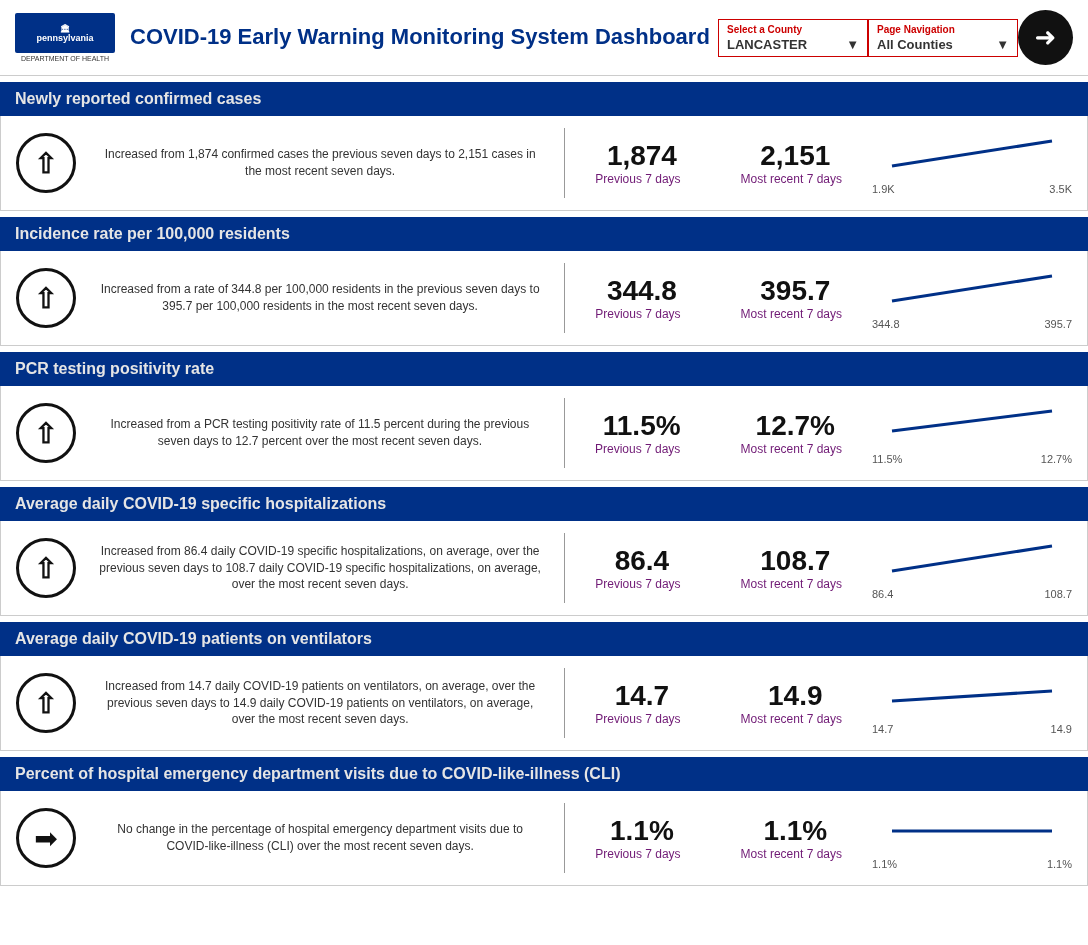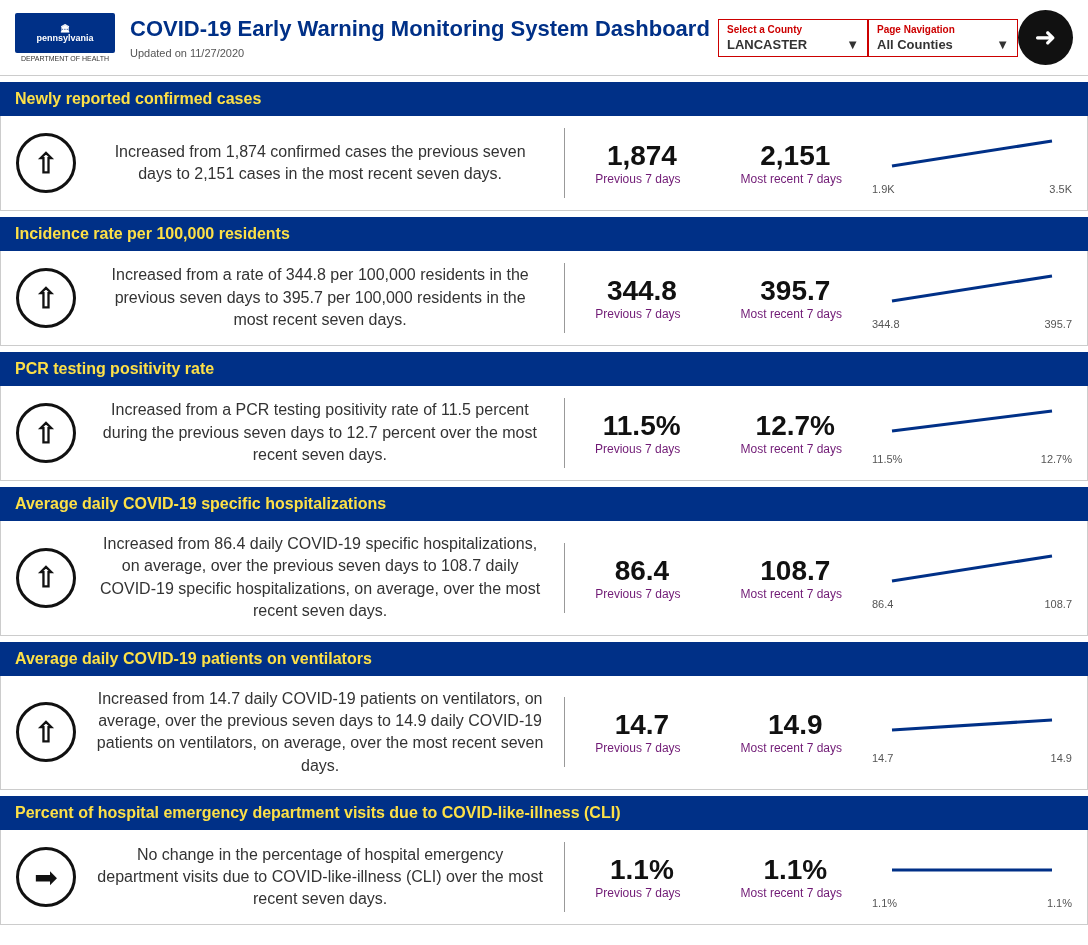--- a/index.html
+++ b/index.html
@@ -94,21 +94,21 @@
     .nav-arrow-inner {
       color: white;
       font-size: 26px;
     }
 
     .section {
       margin-bottom: 0;
     }
     .section-header {
       background: #003087;
-      color: #fde047;
+      color: #e5e5e5;
       font-size: 16px;
       font-weight: bold;
       padding: 8px 15px;
       margin-top: 6px;
     }
     .section-body {
       display: flex;
       align-items: center;
       padding: 12px 15px;
       border: 1px solid #ccc;
@@ -135,21 +135,21 @@
       border: 3px solid #111;
       display: flex;
       align-items: center;
       justify-content: center;
       flex-shrink: 0;
       font-size: 28px;
       color: #111;
     }
     .description {
       flex: 1;
-      font-size: 16px;
+      font-size: 12px;
       color: #333;
       padding: 0 20px;
       text-align: center;
       line-height: 1.4;
     }
     .divider {
       width: 1px;
       height: 70px;
       background: #999;
       flex-shrink: 0;
@@ -198,21 +198,20 @@
     <div class="pa-logo">
       <div>
         <div style="font-size:8px;">🏛</div>
         <div style="font-size:9px;">pennsylvania</div>
       </div>
     </div>
     <div class="pa-logo-sub">DEPARTMENT OF HEALTH</div>
   </div>
   <div class="title-area">
     <div class="main-title">COVID-19 Early Warning Monitoring System Dashboard</div>
-    <div class="updated">Updated on 11/27/2020</div>
   </div>
   <div class="controls">
     <div class="control-group">
       <div class="control-label">Select a County</div>
       <div class="control-select">
         <span>LANCASTER</span>
         <span class="chevron">▼</span>
       </div>
     </div>
     <div class="control-group">

